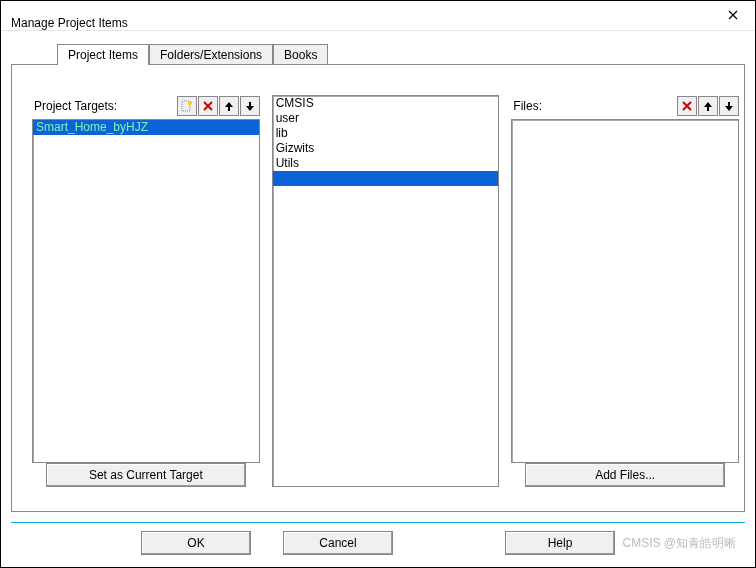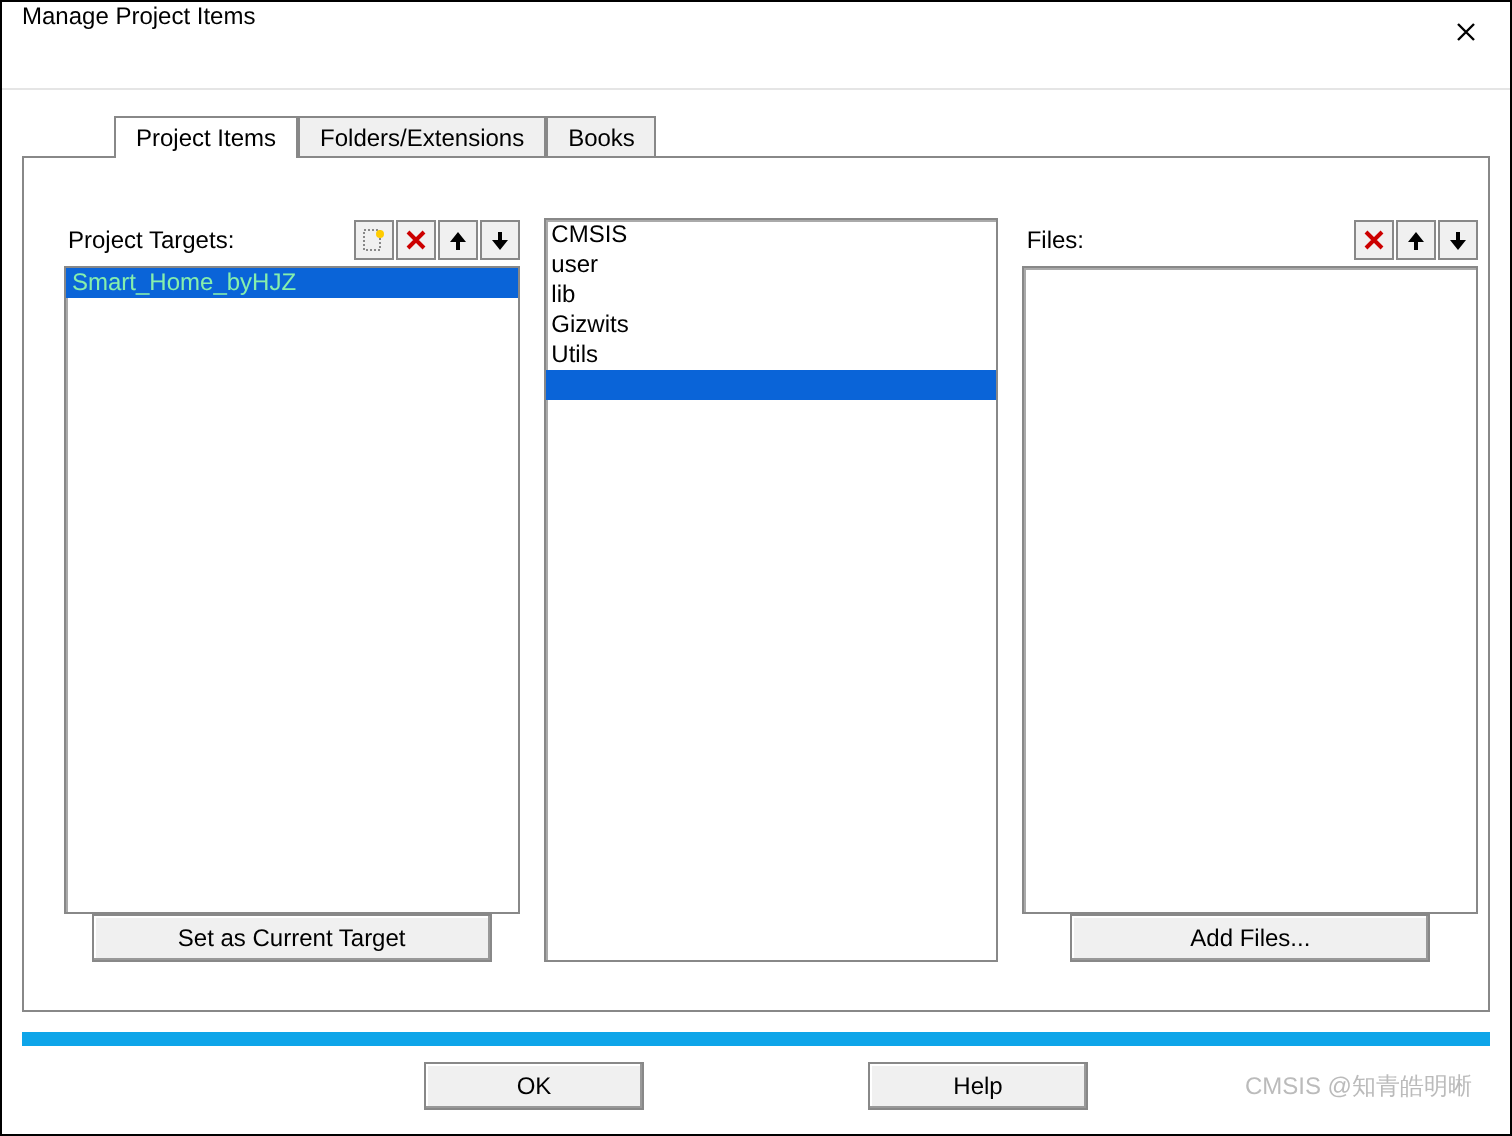--- a/index.html
+++ b/index.html
@@ -1,18 +1,18 @@
 <!DOCTYPE html>
 <html><head>
 <meta charset="utf-8">
 <style>
 * { box-sizing: border-box; font-family: "Segoe UI", Tahoma, sans-serif; }
 body { margin: 0; background: #fff; }
 .window { width: 756px; height: 568px; border: 1px solid #000; background: #fff; display: flex; flex-direction: column; }
-.titlebar { height: 44px; display: flex; align-items: flex-start; padding: 0 0 0 10px; border-bottom: 1px solid #e5e5e5; }
+.titlebar { height: 30px; display: flex; align-items: flex-end; padding: 0 0 0 10px; border-bottom: 1px solid #e5e5e5; }
 .titlebar .title { flex: 1; font-size: 12px; }
 .titlebar .close { width: 45px; height: 30px; display: flex; align-items: center; justify-content: center; cursor: pointer; }
 .content { flex: 1; padding: 10px 10px 6px 10px; display: flex; flex-direction: column; }
 .tabs { display: flex; align-items: flex-end; height: 24px; margin-left: 6px; padding-left: 40px; }
 .tab { border: 1px solid #888; border-bottom: none; padding: 3px 10px 3px 10px; font-size: 12px; background: #f0f0f0; margin-right: 0; cursor: pointer; }
 .tab.active { background: #fff; position: relative; z-index: 2; }
 .tab:not(.active) { border-left: 1px solid #888; }
 .panel { flex: 1; border: 1px solid #888; margin-top: -1px; padding: 30px 5px 24px 20px; display: flex; flex-direction: column; }
 .cols { flex: 1; display: flex; gap: 12px; }
 .col { flex: 1; display: flex; flex-direction: column; }
@@ -20,23 +20,23 @@
 .col-label { flex: 1; font-size: 12px; padding-left: 2px; }
 .btnrow { display: flex; gap: 0; }
 .smallbtn { width: 20px; height: 20px; border: 1px solid #888; background: #f0f0f0; display: flex; align-items: center; justify-content: center; cursor: pointer; margin-left: 1px; }
 .listbox { flex: 1; border: 1px solid #888; background: #fff; overflow: auto; box-shadow: inset 1px 1px 0 #aaa; }
 .item { font-size: 12px; padding: 0 3px; line-height: 15px; white-space: nowrap; cursor: default; }
 .item.selected { background: #0a64d8; color: #86efac; }
 .item.blank-selected { background: #0a64d8; height: 15px; }
 .under { display: flex; justify-content: center; }
 .btn { border: 1px solid #888; background: #f0f0f0; font-size: 12px; padding: 4px 0; cursor: pointer; box-shadow: inset -1px -1px 0 #999, inset 1px 1px 0 #fff; text-align:center; }
 .btn.set { width: 200px; }
-.btn.add { width: 180px; text-align: center; }
+.btn.add { width: 200px; text-align: center; }
 .spacer { height: 10px; }
-.dlg-buttons { border-top: 7px solid #0ea5e9; padding: 8px 0 6px 0; display: flex; justify-content: center; gap: 32px; align-items:center; }
+.dlg-buttons { border-top: 1px solid #0ea5e9; padding: 8px 0 6px 0; display: flex; justify-content: center; gap: 32px; align-items:center; }
 .dlg-buttons .btn { width: 110px; }
 .dlg-buttons .help { margin-left: 80px; }
 .watermark { position: absolute; right: 20px; bottom: 16px; font-size: 12px; color: #bbb; pointer-events: none; }
 .wrapper { position: relative; }
 svg { display: block; }
 </style>
 </head>
 <body>
 <div class="wrapper">
 
@@ -130,18 +130,19 @@
           <div class="under">
             <div class="btn add">Add Files...</div>
           </div>
         </div>
 
       </div>
     </div>
     <div class="spacer"></div>
     <div class="dlg-buttons">
       <div class="btn">OK</div>
+      <div class="btn">Cancel</div>
       <div class="btn help">Help</div>
     </div>
   </div>
 </div>
 <div class="watermark">CMSIS @知青皓明晰</div>
 </div>
 
 </body></html>

